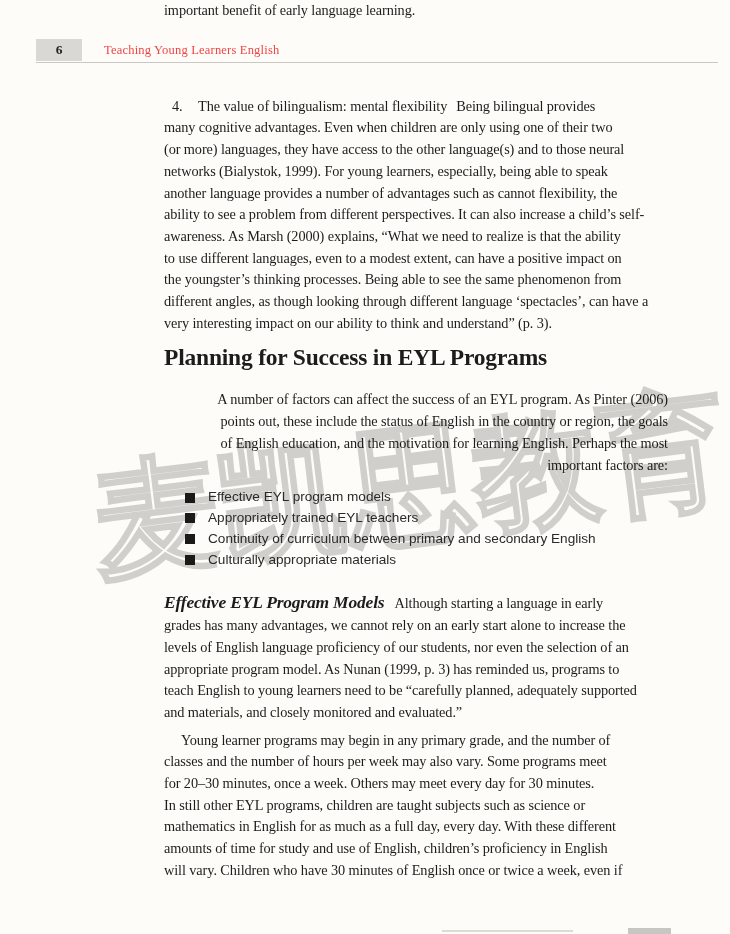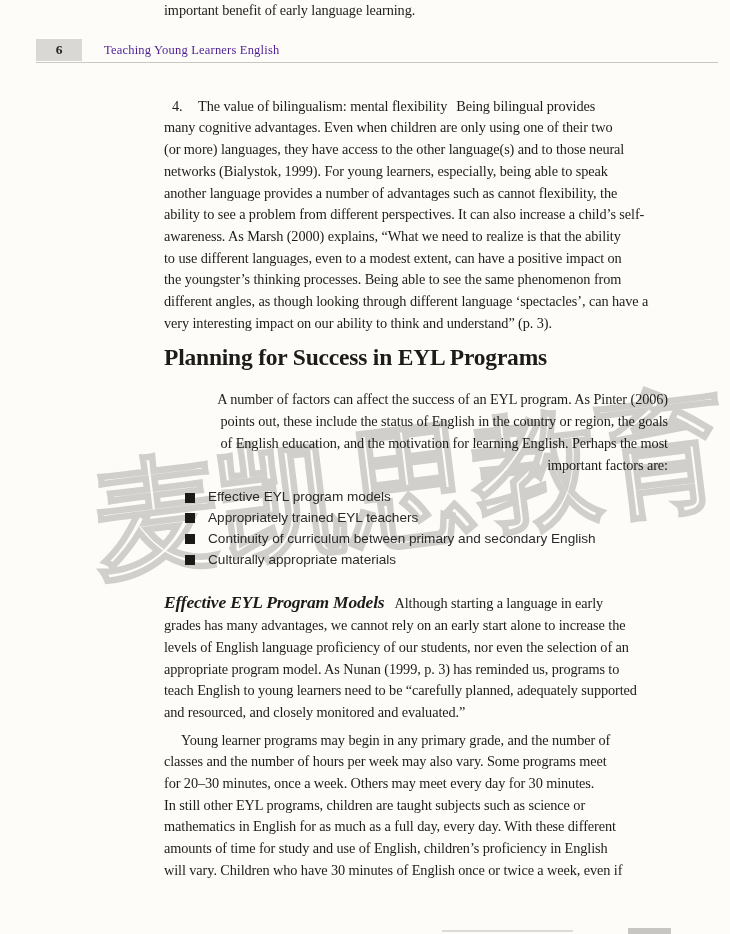--- a/index.html
+++ b/index.html
@@ -48,21 +48,21 @@
   .pagenum-box{
     width:46px;height:22px;
     background:#d9d8d4;
     display:flex;align-items:center;justify-content:center;
     font-weight:700;font-size:13.5px;color:#252320;
   }
   .book-title{
     margin-left:22px;
     align-self:center;
     font-size:12.5px;
-    color:#4c1d95;
+    color:#ef4444;
     letter-spacing:.2px;
     white-space:nowrap;
   }
   
   .body-col{margin:0 62px 0 155px;}
   .line{
     line-height:21.7px;
     font-size:14.3px;
     letter-spacing:-0.1px;
     white-space:nowrap;
@@ -187,21 +187,21 @@
 
       <div class="para-effective">
         <div class="line">
           <span class="subhead-lead">Effective EYL Program Models</span><span class="after-subhead">Although starting a language in early</span>
         </div>
         <div>
             <div class="line">grades has many advantages, we cannot rely on an early start alone to increase the</div>
             <div class="line">levels of English language proficiency of our students, nor even the selection of an</div>
             <div class="line">appropriate program model. As Nunan (1999, p. 3) has reminded us, programs to</div>
             <div class="line">teach English to young learners need to be “carefully planned, adequately supported</div>
-            <div class="line">and resourced, and closely monitored and evaluated.”</div>
+            <div class="line">and materials, and closely monitored and evaluated.”</div>
           </div>
       </div>
 
       <div class="para-young">
           <div class="line">Young learner programs may begin in any primary grade, and the number of</div>
           <div class="line">classes and the number of hours per week may also vary. Some programs meet</div>
           <div class="line">for 20–30 minutes, once a week. Others may meet every day for 30 minutes.</div>
           <div class="line">In still other EYL programs, children are taught subjects such as science or</div>
           <div class="line">mathematics in English for as much as a full day, every day. With these different</div>
           <div class="line">amounts of time for study and use of English, children’s proficiency in English</div>

